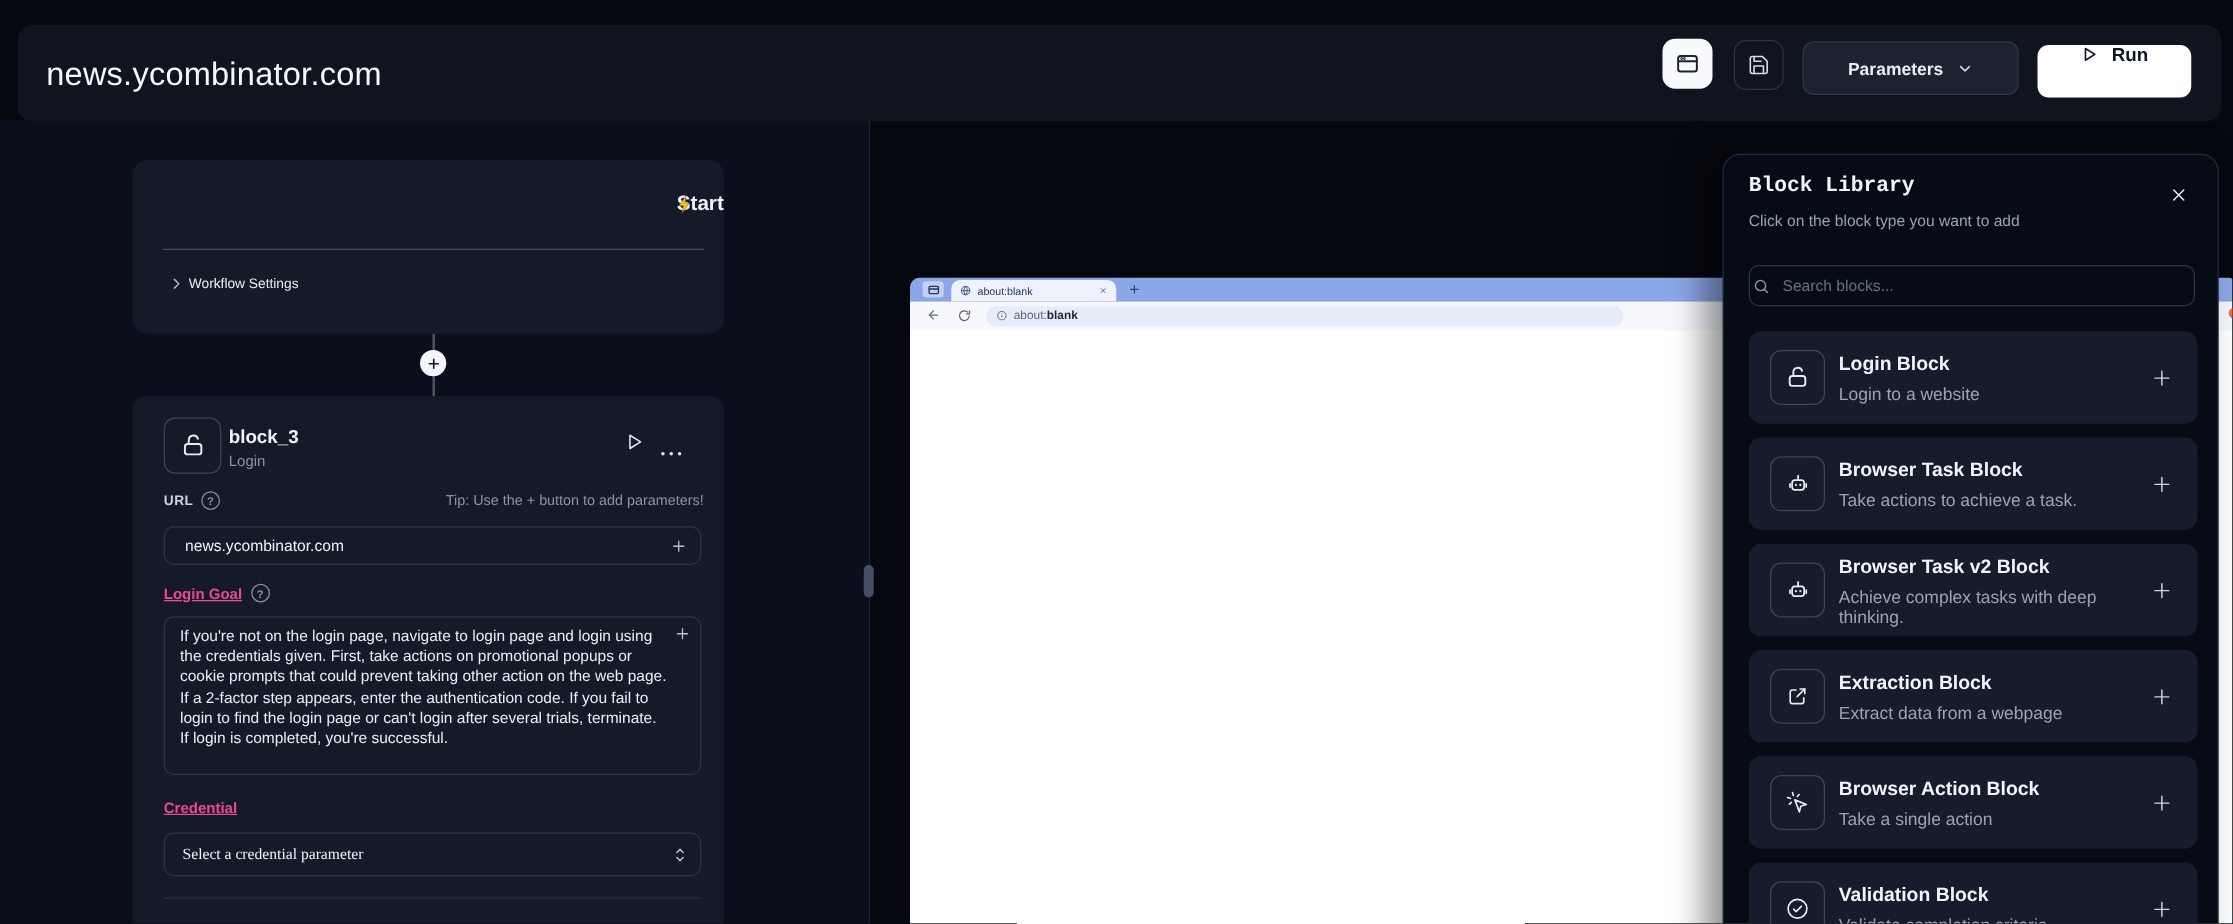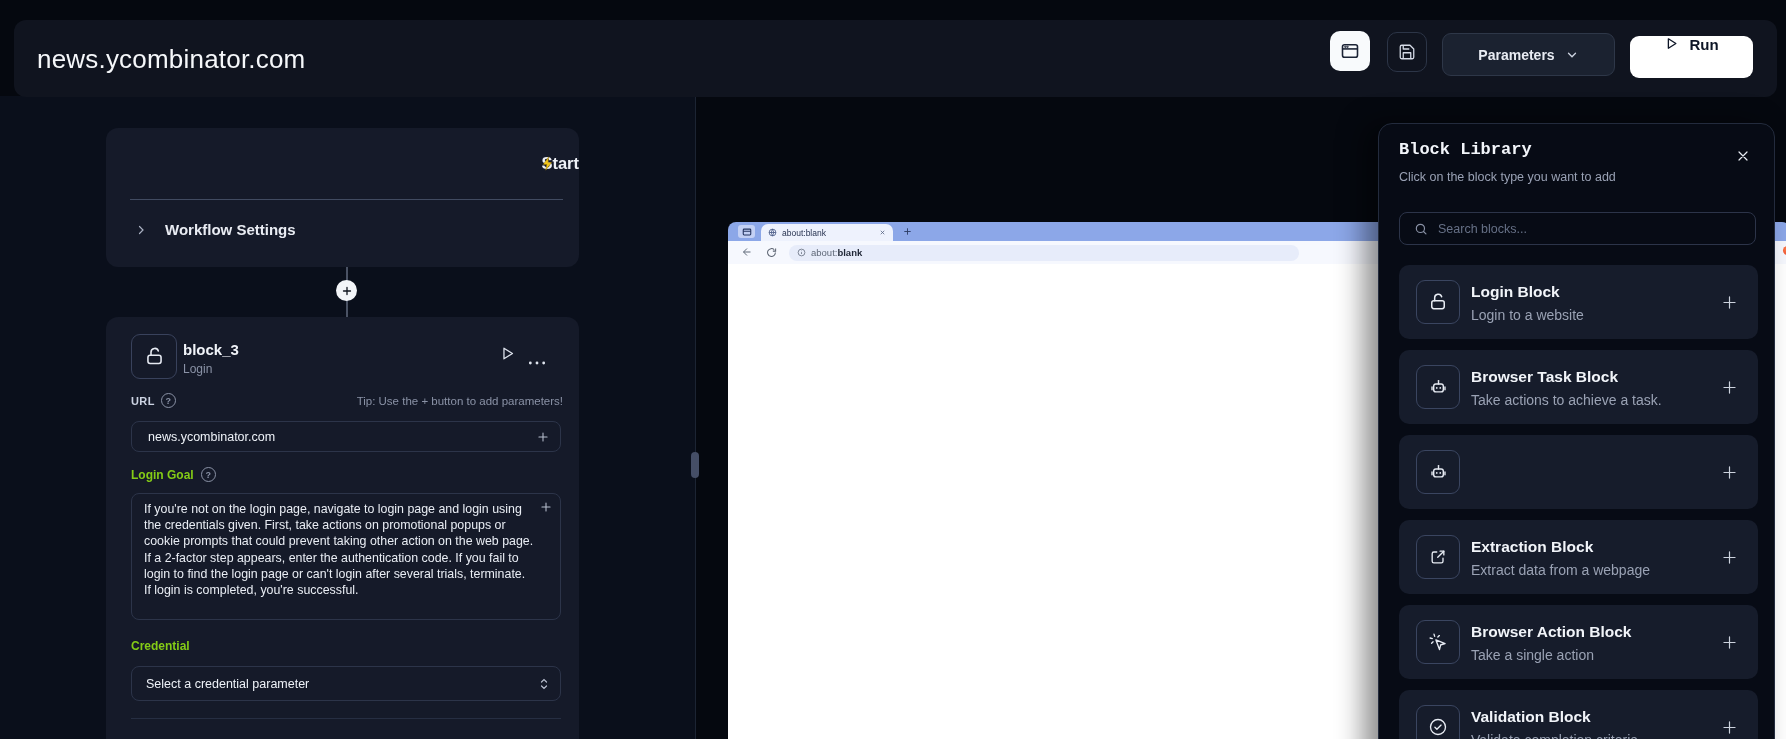--- a/index.html
+++ b/index.html
@@ -25,53 +25,53 @@
   
   .workspace-bg{left:0;top:96px;width:695px;height:643px;background:#0a0f1b;}
   .v-divider{left:695px;top:96px;width:1px;height:643px;background:#1c2433;}
   .divider-handle{left:691px;top:452px;width:8px;height:26px;border-radius:4px;background:#454e66;}
 
   .card{background:#151a29;border-radius:12px;}
   .start-card{left:106px;top:128px;width:473px;height:139px;}
   .start-title{left:0;top:26px;width:100%;text-align:right;font-size:16.5px;font-weight:700;color:#eef1f7;}
   .start-bolt{right:23px;top:27px;color:#f0c419;}
   .start-hr{left:24px;top:71px;width:433px;height:1px;background:#414b61;}
-  .start-settings{left:29px;top:93px;display:flex;align-items:center;gap:18px;color:#e9ecf3;
-                  font-size:15px;font-weight:700;}
+  .start-settings{left:29px;top:93px;display:flex;align-items:center;gap:4px;color:#e9ecf3;
+                  font-size:11px;font-weight:400;}
 
   .connector-line{left:346px;top:267px;width:2px;height:50px;background:#4a5264;}
   .connector-plus{left:336px;top:280px;width:21px;height:21px;border-radius:50%;background:#f3f5f9;
                   display:flex;align-items:center;justify-content:center;color:#10141f;}
 
   .block-card{left:106px;top:317px;width:473px;height:440px;}
   .block-icon-box{left:25px;top:17px;width:44px;height:43px;border:1px solid #39425c;border-radius:9px;
                   display:flex;align-items:center;justify-content:center;color:#e6eaf2;}
   .block-name{left:77px;top:24px;font-size:15px;font-weight:700;color:#f0f3f8;}
   .block-type{left:77px;top:45px;font-size:12px;color:#8a92a6;}
   .block-play{left:393px;top:27px;color:#dfe4ee;}
   .block-dots{left:421px;top:43px;color:#dfe4ee;}
   .field-label{font-size:11px;font-weight:700;letter-spacing:.4px;color:#ccd3e2;}
-  .field-label2{font-size:12px;font-weight:700;color:#84cc16;}
+  .field-label2{font-size:12px;font-weight:700;color:#ec4899;text-decoration:underline;}
   .help-icon{width:13px;height:13px;border:1.2px solid #8a92a6;border-radius:50%;color:#8a92a6;
              font-size:9px;font-weight:700;display:inline-flex;align-items:center;justify-content:center;}
   .url-row{left:25px;top:76px;width:432px;display:flex;align-items:center;gap:6px;}
   .url-tip{margin-left:auto;font-size:11.5px;font-weight:400;letter-spacing:0;color:#8a92a6;}
   .text-input{left:25px;top:104px;width:430px;height:31px;border:1px solid #2c3449;border-radius:8px;
               display:flex;align-items:center;box-sizing:border-box;padding:0 10px 0 14px;}
   .text-input input{flex:1;background:transparent;border:none;outline:none;color:#eef2f8;
                     font-size:12.5px;font-family:"Liberation Sans",sans-serif;}
   .plus-ghost{color:#b8bfcf;}
   .goal-row{left:25px;top:150px;display:flex;align-items:center;gap:7px;}
   .goal-box{left:25px;top:176px;width:430px;height:127px;border:1px solid #2c3449;border-radius:8px;
             box-sizing:border-box;padding:7px 26px 7px 12px;color:#e9edf4;font-size:12.4px;line-height:16.2px;}
   .goal-plus{left:433px;top:183px;}
   .cred-label{left:25px;top:322px;}
   .cred-select{left:25px;top:349px;width:430px;height:35px;border:1px solid #2c3449;border-radius:8px;
                display:flex;align-items:center;box-sizing:border-box;padding:0 10px 0 14px;
-               color:#eef2f8;font-size:12.5px;}
+               color:#eef2f8;font-size:12.5px;font-family:Liberation Serif, serif;}
   .cred-chevrons{margin-left:auto;color:#b8bfcf;}
   .block-hr{left:25px;top:401px;width:430px;height:1px;background:#262e42;}
 
   
   .browser{left:728px;top:222px;width:1062px;height:517px;border-radius:8px 8px 0 0;overflow:hidden;}
   .tabstrip{left:0;top:0;width:100%;height:19px;background:#8ca7e8;}
   .tab-panelbtn{left:10px;top:3px;width:17px;height:13px;background:#c3d0f4;border-radius:3px;
                 display:flex;align-items:center;justify-content:center;color:#23335e;}
   .tab{left:33px;top:2px;width:132px;height:17px;background:#eef2fd;border-radius:7px 7px 0 0;
        display:flex;align-items:center;padding:0 7px;box-sizing:border-box;gap:5px;}
@@ -89,21 +89,21 @@
            background:radial-gradient(circle at 35% 35%,#ff7a45,#e8452f);}
   .page-white{left:0;top:42px;width:100%;height:475px;background:#ffffff;}
 
   
   .library{left:1378px;top:123px;width:397px;height:660px;background:#070b15;border:1px solid #232b3d;
            border-radius:14px;box-sizing:border-box;box-shadow:-14px 0 28px rgba(0,0,0,.45);}
   .lib-title{left:20px;top:16px;font-size:17px;font-weight:700;color:#f2f5fa;font-family:Liberation Mono, monospace;}
   .lib-close{left:356px;top:24px;color:#e9edf4;}
   .lib-sub{left:20px;top:46px;font-size:12.5px;color:#99a1b4;}
   .lib-search{left:20px;top:88px;width:357px;height:33px;border:1px solid #2c3449;border-radius:8px;
-              box-sizing:border-box;display:flex;align-items:center;padding:0 14px;gap:8px;color:#8a92a6;}
+              box-sizing:border-box;display:flex;align-items:center;padding:0 2px;gap:8px;color:#8a92a6;}
   .lib-search input{flex:1;background:transparent;border:none;outline:none;color:#dfe4ee;
                     font-size:12.5px;font-family:"Liberation Sans",sans-serif;}
   .lib-search input::placeholder{color:#667086;}
   .lib-list{left:20px;top:141px;width:359px;display:flex;flex-direction:column;gap:11px;}
   .lib-item{height:74px;background:#161c2b;border-radius:10px;display:flex;align-items:center;
             padding-left:17px;box-sizing:border-box;}
   .lib-item .ibox{width:42px;height:42px;border:1px solid #3a4560;border-radius:9px;flex:none;
                   display:flex;align-items:center;justify-content:center;color:#e8ecf4;}
   .lib-item .txt{margin-left:11px;display:flex;flex-direction:column;}
   .lib-item .t1{font-size:15.5px;font-weight:700;color:#f1f4f9;line-height:20px;}
@@ -362,20 +362,24 @@
         <span class="ibox">
           <svg width="21" height="21" viewBox="0 0 24 24" fill="none" stroke="currentColor" stroke-width="1.6" stroke-linecap="round">
               <path d="M12 5.5V8"></path>
               <circle cx="12" cy="4.4" r="1" fill="currentColor" stroke="none"></circle>
               <rect x="6.5" y="8" width="11" height="9" rx="2.5"></rect>
               <circle cx="10" cy="12.5" r="1" fill="currentColor" stroke="none"></circle>
               <circle cx="14" cy="12.5" r="1" fill="currentColor" stroke="none"></circle>
               <path d="M4.6 11.5v3M19.4 11.5v3"></path>
             </svg>
         </span>
+        <span class="txt">
+            <span class="t1">Browser Task v2 Block</span>
+            <span class="t2">Achieve complex tasks with deep thinking.</span>
+          </span>
         <span class="plus">
             <svg width="19" height="19" viewBox="0 0 24 24" fill="none" stroke="currentColor" stroke-width="1.5" stroke-linecap="round">
               <path d="M12 5v14M5 12h14"></path>
             </svg>
           </span>
       </div>
 
       <div class="lib-item">
         <span class="ibox">
           <svg width="20" height="20" viewBox="0 0 24 24" fill="none" stroke="currentColor" stroke-width="1.6" stroke-linecap="round" stroke-linejoin="round">

